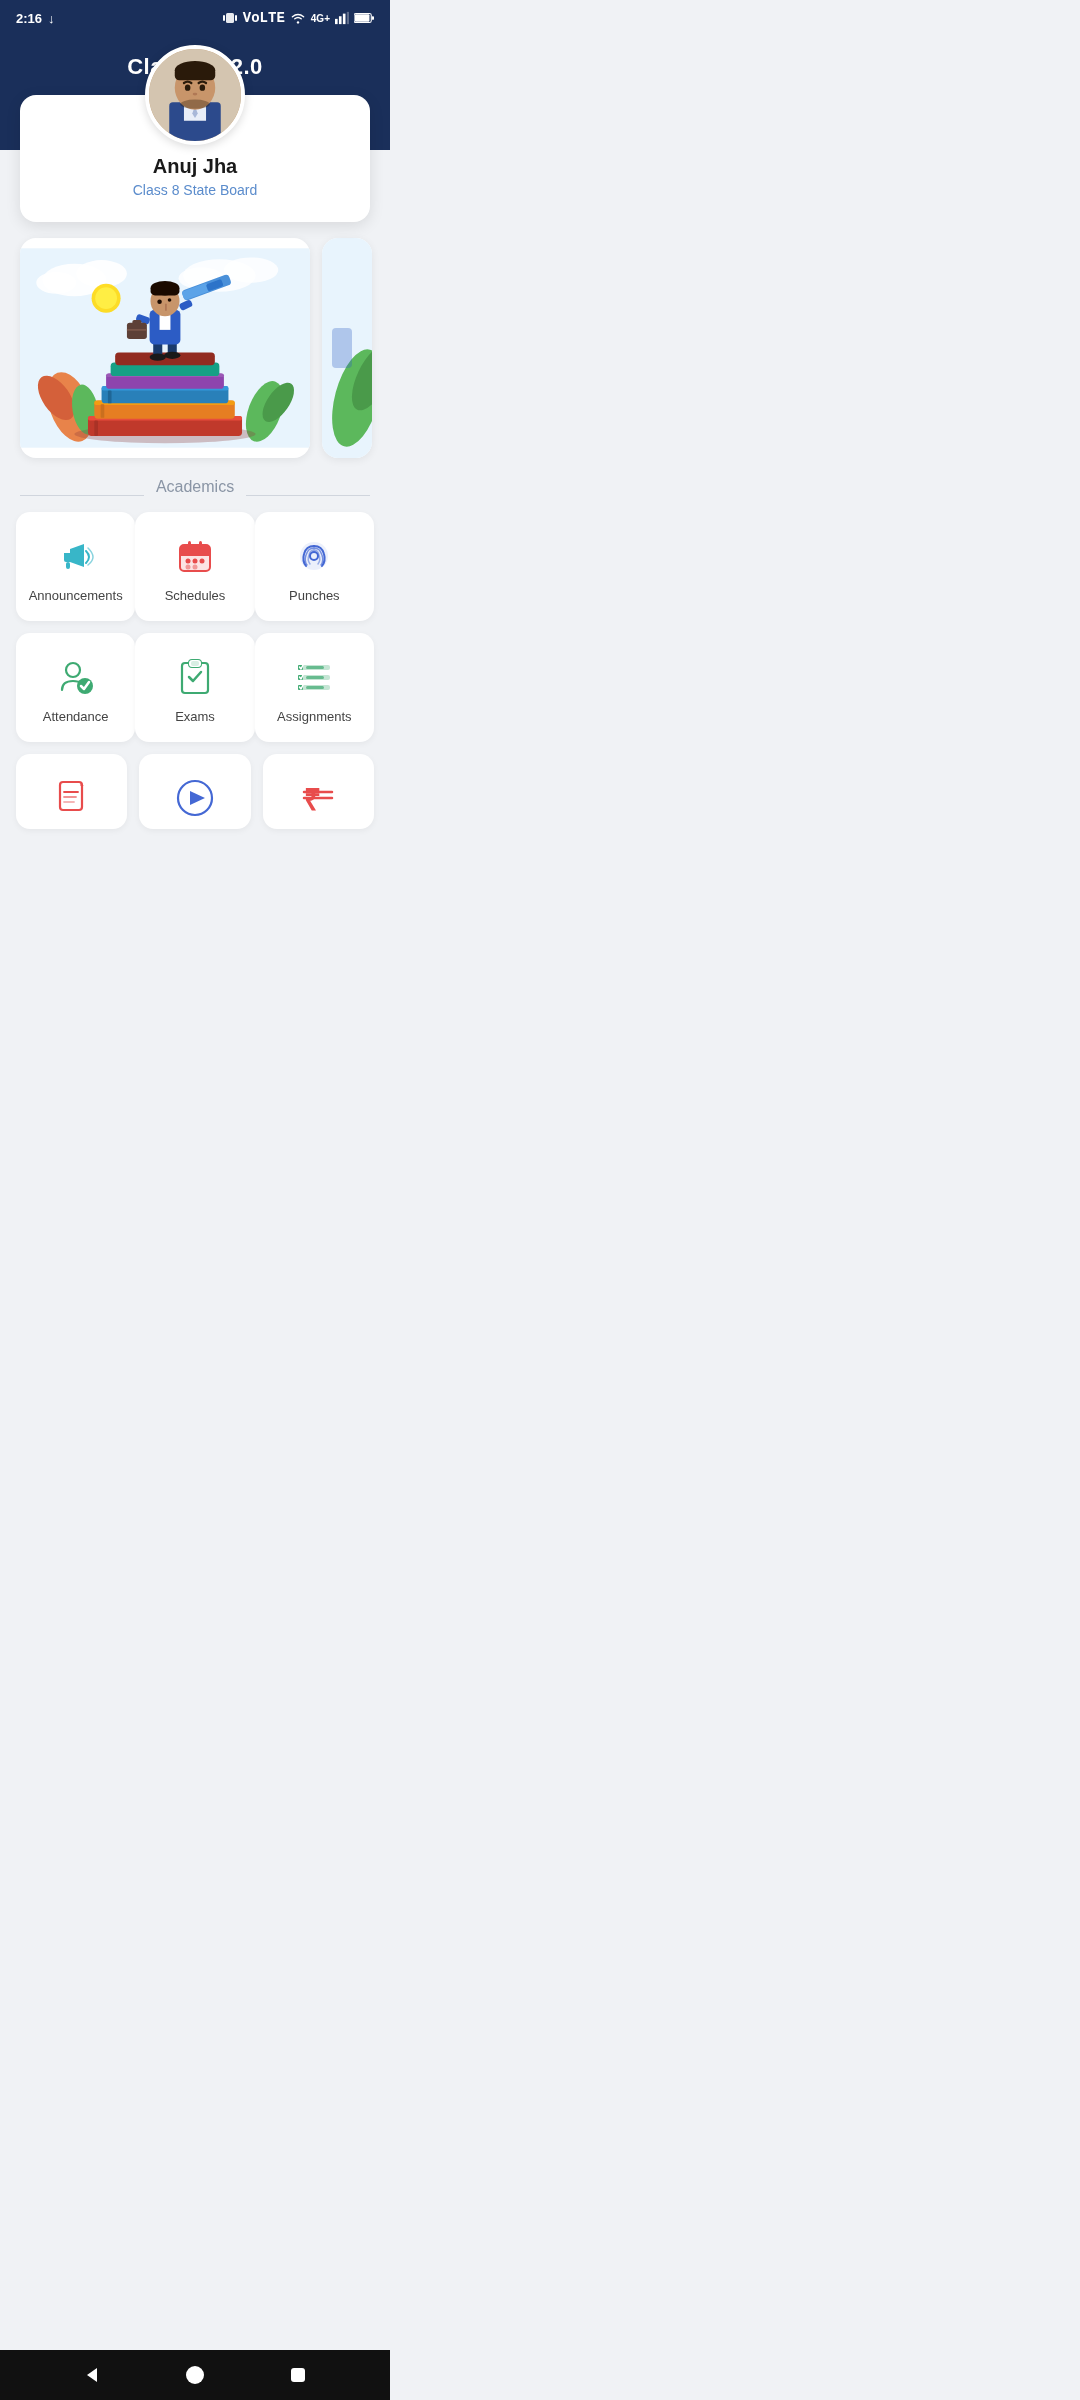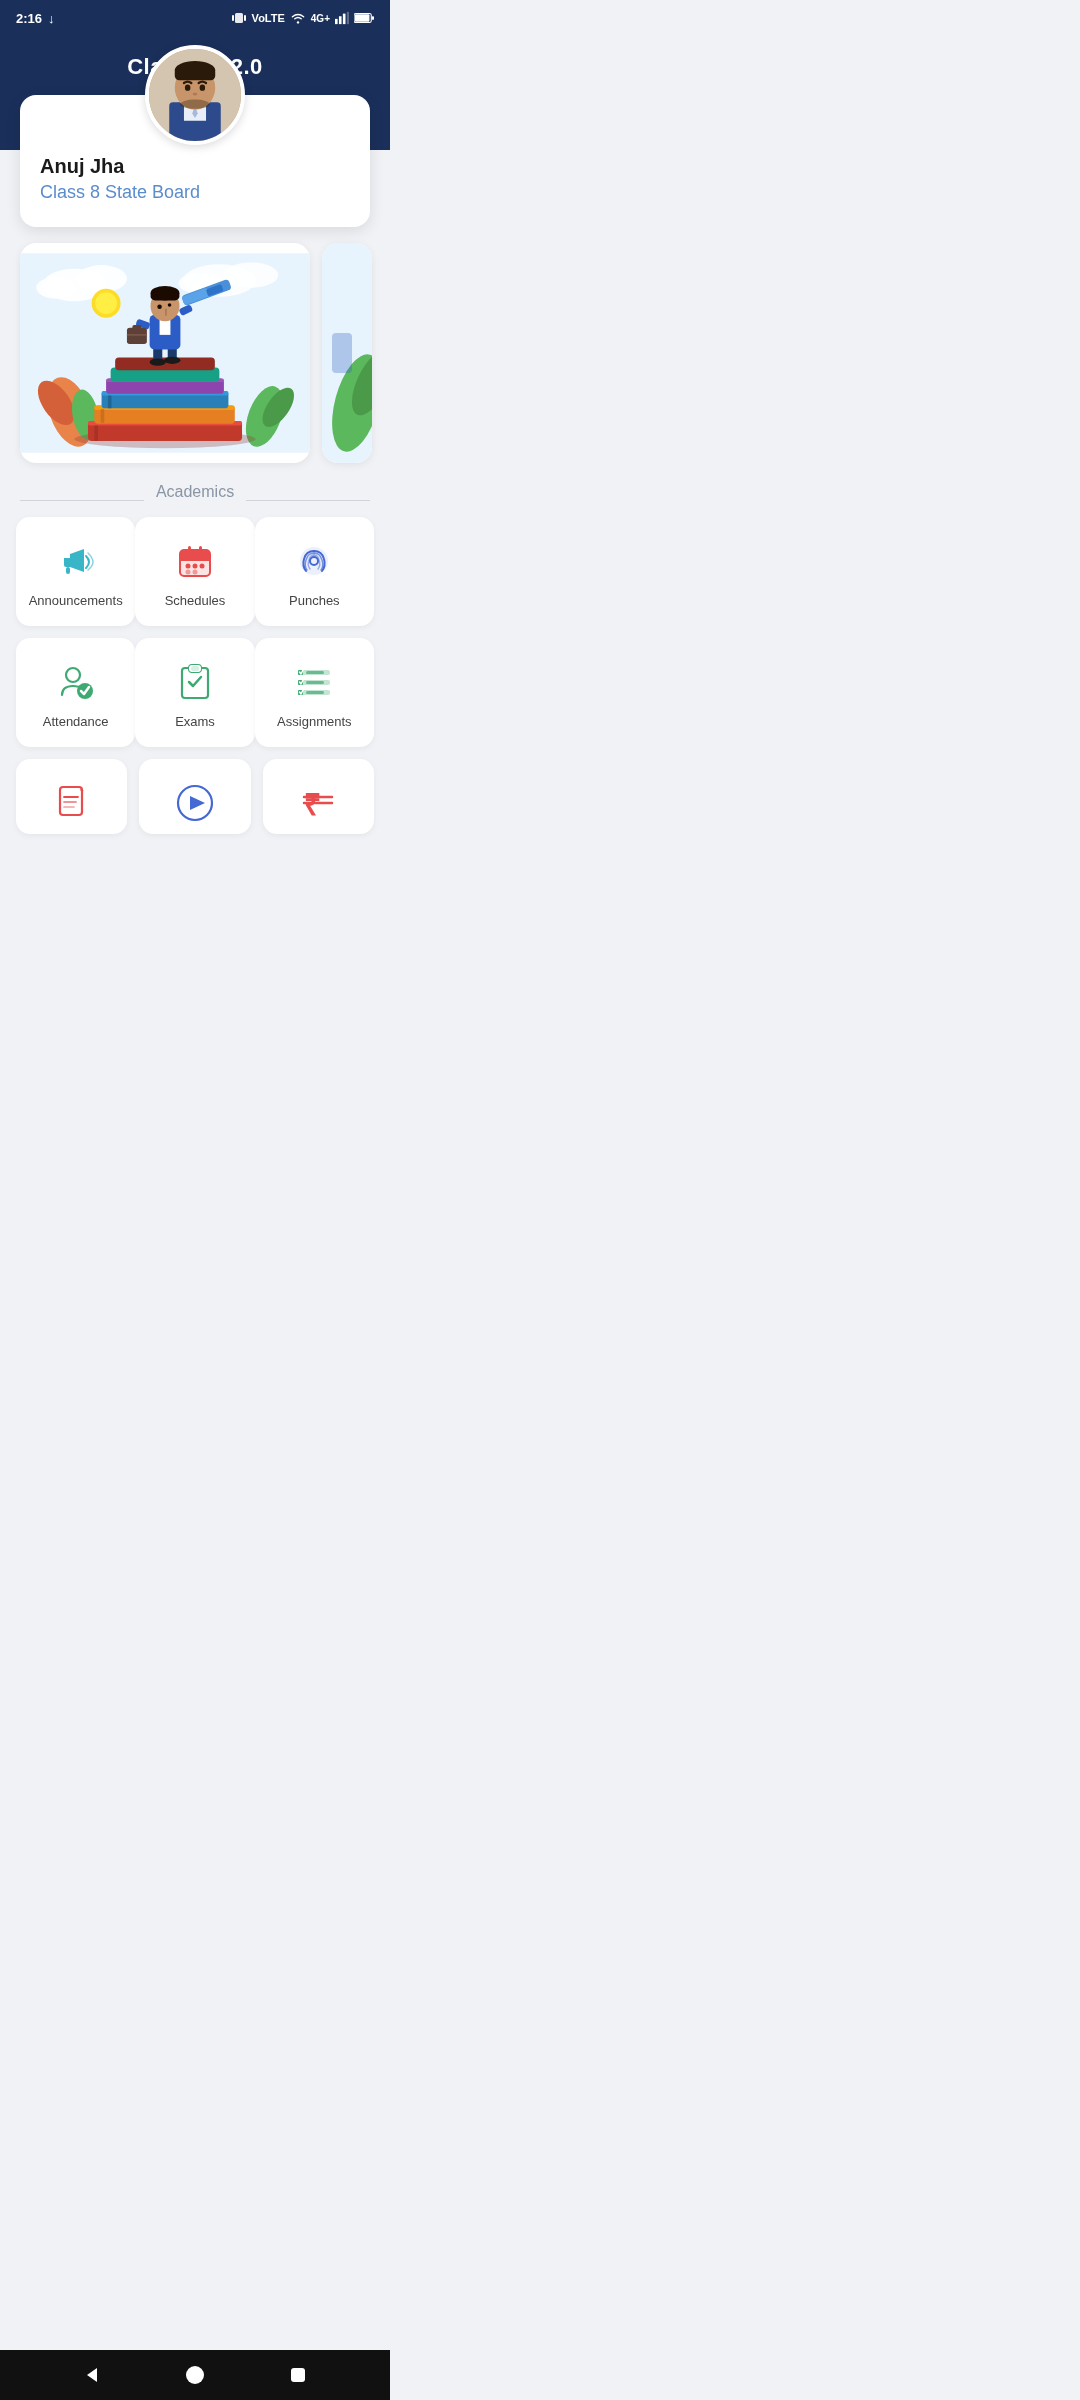--- a/index.html
+++ b/index.html
@@ -46,21 +46,21 @@
       margin-top: -55px;
       padding: 0 20px;
       position: relative;
       z-index: 10;
     }
     .profile-card {
       background: white;
       border-radius: 16px;
       width: 100%;
       padding: 60px 20px 24px 20px;
-      text-align: left;
+      text-align: center;
       box-shadow: 0 4px 15px rgba(0,0,0,0.1);
       position: relative;
     }
     .avatar-wrapper {
       position: absolute;
       top: -50px;
       left: 50%;
       transform: translateX(-50%);
     }
     .avatar {
@@ -78,21 +78,21 @@
     
     .avatar svg { width: 100%; height: 100%; }
 
     .profile-name {
       font-size: 20px;
       font-weight: 700;
       color: #1a1a1a;
       margin-bottom: 4px;
     }
     .profile-class {
-      font-size: 18px;
+      font-size: 14px;
       color: #5b8ccc;
     }
 
     
     .banner-wrapper {
       padding: 16px 20px;
       display: flex;
       gap: 12px;
       overflow: hidden;
     }
@@ -232,21 +232,21 @@
     <span>↓</span>
   </div>
   <div class="status-right">
 
     <svg width="16" height="16" viewBox="0 0 16 16" fill="white">
       <rect x="4" y="3" width="8" height="10" rx="1.5" fill="white" opacity="0.9"></rect>
       <rect x="1" y="5" width="2" height="6" rx="1" fill="white"></rect>
       <rect x="13" y="5" width="2" height="6" rx="1" fill="white"></rect>
     </svg>
 
-    <span style="font-size:11px;font-weight:bold;">VoLTE</span>
+    <span style="font-size:14px;font-weight:bold;font-family:Liberation Mono, monospace;">VoLTE</span>
 
     <svg width="16" height="14" viewBox="0 0 20 16" fill="white">
       <path d="M10 12 a1.5 1.5 0 1 1 0 3 a1.5 1.5 0 0 1 0-3z"></path>
       <path d="M6 9 Q10 5.5 14 9" stroke="white" stroke-width="1.8" fill="none" stroke-linecap="round"></path>
       <path d="M3 6.5 Q10 1 17 6.5" stroke="white" stroke-width="1.8" fill="none" stroke-linecap="round"></path>
     </svg>
 
     <span style="font-size:10px;font-weight:bold;">4G+</span>
 
     <svg width="14" height="14" viewBox="0 0 16 14">

